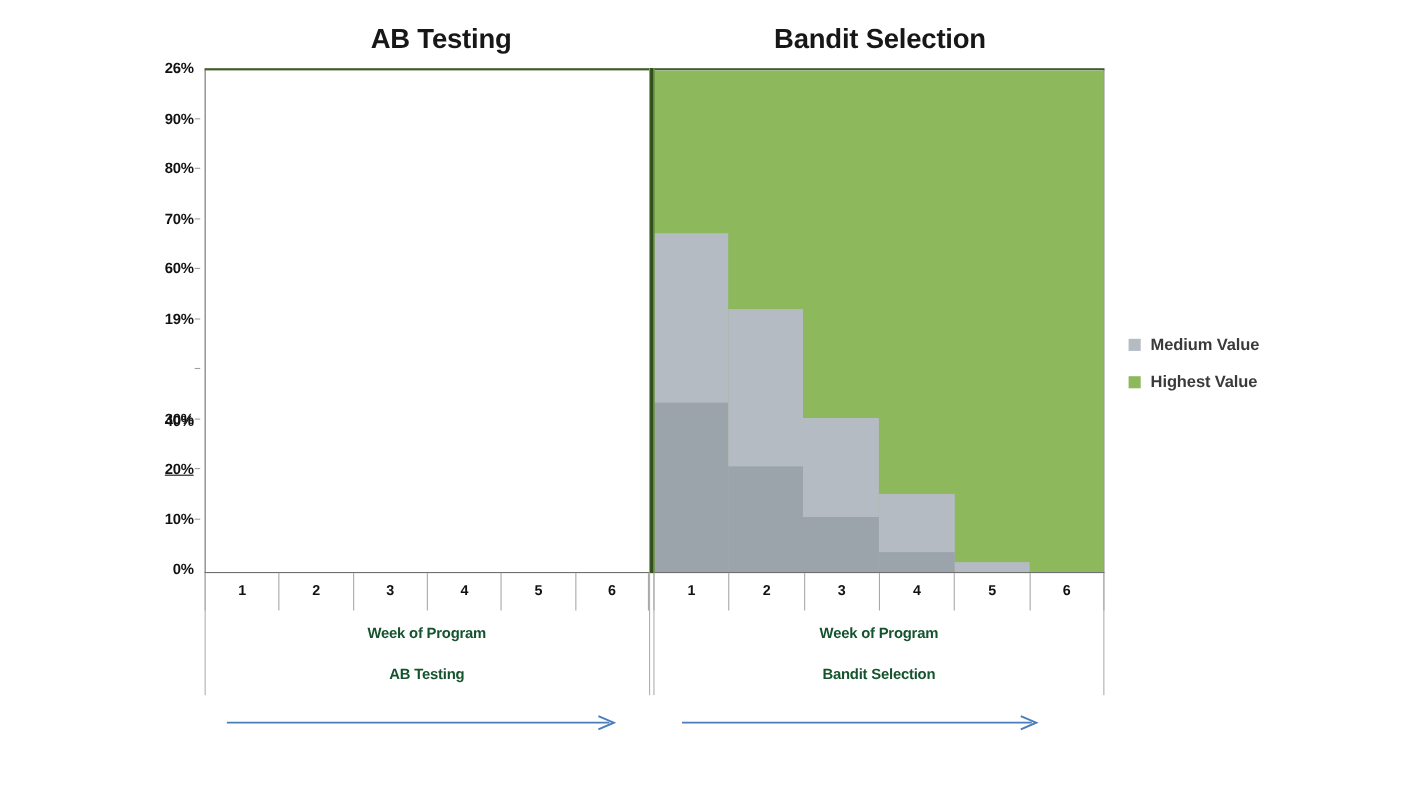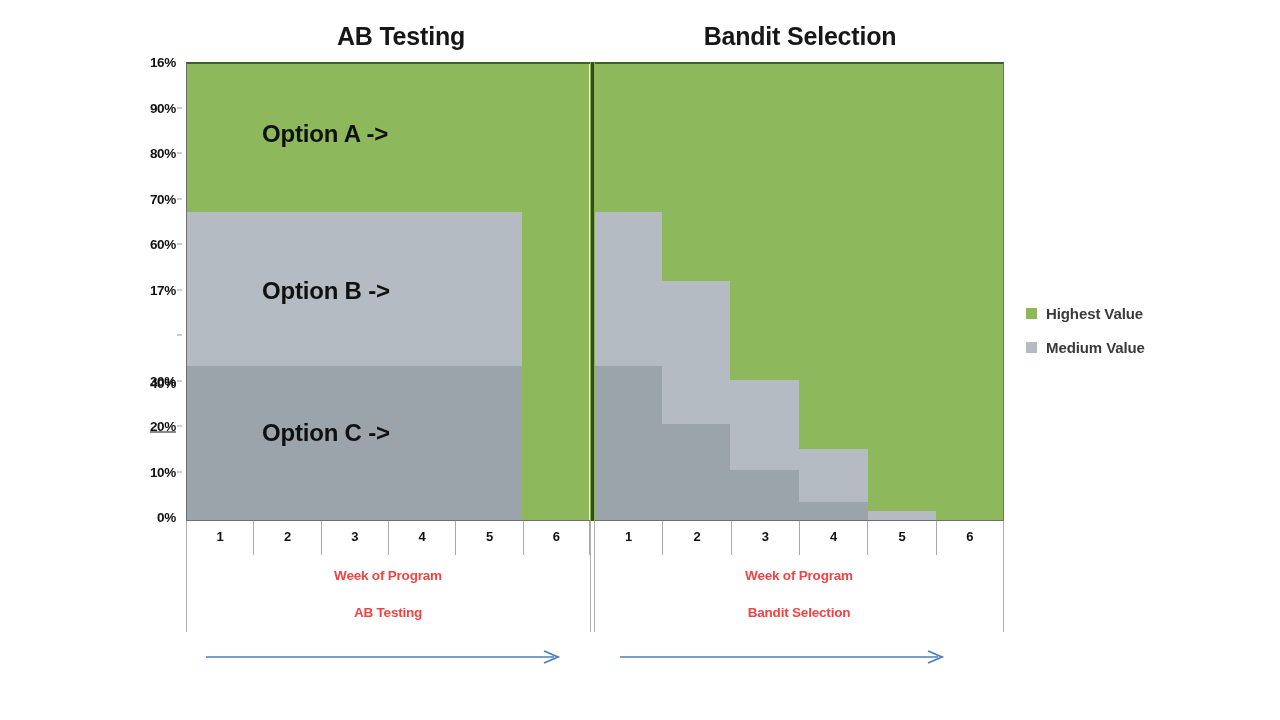--- a/index.html
+++ b/index.html
@@ -131,21 +131,21 @@
     color: #111;
     line-height: 32px;
   }
   .xtick-cell.last { border-right: 1px solid #a9a9a9; }
 
   .axis-caption {
     position: absolute;
     text-align: center;
     font-size: 13.5px;
     font-weight: 700;
-    color: #ef4444;
+    color: #14532d;
     white-space: nowrap;
     letter-spacing: -0.2px;
   }
 
   
   .outer-rule {
     position: absolute;
     width: 1px;
     background: #b0b0b0;
   }
@@ -196,50 +196,34 @@
   <div id="y-axis">
       <div class="ytick" style="top: 459px;">0%</div>
       <div class="ytick" style="top: 413.5px; margin-left: 44px;">10%</div>
       <div class="ytick-mark" style="top: 413.5px;"></div>
       <div class="ytick" style="top: 368px; text-decoration: underline;">20%</div>
       <div class="ytick-mark" style="top: 368px;"></div>
       <div class="ytick" style="top: 322.5px; text-align: right;">30%</div>
       <div class="ytick-mark" style="top: 322.5px;"></div>
       <div class="ytick" style="top: 277px; margin-top: 48px;">40%</div>
       <div class="ytick-mark" style="top: 277px;"></div>
-      <div class="ytick" style="top: 231.5px;">17%</div>
+      <div class="ytick" style="top: 231.5px;">19%</div>
       <div class="ytick-mark" style="top: 231.5px;"></div>
       <div class="ytick" style="top: 186px;">60%</div>
       <div class="ytick-mark" style="top: 186px;"></div>
       <div class="ytick" style="top: 140.5px;">70%</div>
       <div class="ytick-mark" style="top: 140.5px;"></div>
       <div class="ytick" style="top: 95px;">80%</div>
       <div class="ytick-mark" style="top: 95px;"></div>
       <div class="ytick" style="top: 49.5px;">90%</div>
       <div class="ytick-mark" style="top: 49.5px;"></div>
-      <div class="ytick" style="top: 4px;">16%</div>
+      <div class="ytick" style="top: 4px;">26%</div>
     </div>
 
   <div id="plot">
-    <div class="panel" id="panel-ab">
-        <div class="seg" style="left: 0px; top: 0px; width: 100%; height: 100%; background: rgb(141, 184, 92);"></div>
-        <div class="seg" style="left: 0px; width: 67px; bottom: 0px; height: 307.53px; background: rgb(180, 187, 194);"></div>
-        <div class="seg" style="left: 0px; width: 67px; bottom: 0px; height: 153.765px; background: rgb(155, 163, 171);"></div>
-        <div class="seg" style="left: 67px; width: 67px; bottom: 0px; height: 307.53px; background: rgb(180, 187, 194);"></div>
-        <div class="seg" style="left: 67px; width: 67px; bottom: 0px; height: 153.765px; background: rgb(155, 163, 171);"></div>
-        <div class="seg" style="left: 134px; width: 67px; bottom: 0px; height: 307.53px; background: rgb(180, 187, 194);"></div>
-        <div class="seg" style="left: 134px; width: 67px; bottom: 0px; height: 153.765px; background: rgb(155, 163, 171);"></div>
-        <div class="seg" style="left: 201px; width: 67px; bottom: 0px; height: 307.53px; background: rgb(180, 187, 194);"></div>
-        <div class="seg" style="left: 201px; width: 67px; bottom: 0px; height: 153.765px; background: rgb(155, 163, 171);"></div>
-        <div class="seg" style="left: 268px; width: 67px; bottom: 0px; height: 307.53px; background: rgb(180, 187, 194);"></div>
-        <div class="seg" style="left: 268px; width: 67px; bottom: 0px; height: 153.765px; background: rgb(155, 163, 171);"></div>
-        <div class="option-label" style="left: 75px; top: 56.44px;">Option A -&gt;</div>
-        <div class="option-label" style="left: 75px; top: 212.5px;">Option B -&gt;</div>
-        <div class="option-label" style="left: 75px; top: 354.79px;">Option C -&gt;</div>
-      </div>
     <div class="panel" id="panel-bandit">
         <div class="seg" style="left: 0px; top: 0px; width: 100%; height: 100%; background: rgb(141, 184, 92);"></div>
         <div class="seg" style="left: 0px; width: 68.6667px; bottom: 0px; height: 307.53px; background: rgb(180, 187, 194);"></div>
         <div class="seg" style="left: 0px; width: 68.6667px; bottom: 0px; height: 153.765px; background: rgb(155, 163, 171);"></div>
         <div class="seg" style="left: 68.6667px; width: 68.6667px; bottom: 0px; height: 238.68px; background: rgb(180, 187, 194);"></div>
         <div class="seg" style="left: 68.6667px; width: 68.6667px; bottom: 0px; height: 96.39px; background: rgb(155, 163, 171);"></div>
         <div class="seg" style="left: 137.333px; width: 68.6667px; bottom: 0px; height: 139.995px; background: rgb(180, 187, 194);"></div>
         <div class="seg" style="left: 137.333px; width: 68.6667px; bottom: 0px; height: 50.49px; background: rgb(155, 163, 171);"></div>
         <div class="seg" style="left: 206px; width: 68.6667px; bottom: 0px; height: 71.145px; background: rgb(180, 187, 194);"></div>
         <div class="seg" style="left: 206px; width: 68.6667px; bottom: 0px; height: 18.36px; background: rgb(155, 163, 171);"></div>
@@ -270,26 +254,26 @@
   <div class="axis-caption" id="cap-bd-1" style="left:594px;top:568px;width:410px;">Week of Program</div>
   <div class="axis-caption" id="cap-bd-2" style="left:594px;top:605px;width:410px;">Bandit Selection</div>
 
   <div class="outer-rule" style="left:186px; top:521px; height:111px;"></div>
   <div class="outer-rule" style="left:590px; top:521px; height:111px;"></div>
   <div class="outer-rule" style="left:594px; top:521px; height:111px;"></div>
   <div class="outer-rule" style="left:1003px; top:521px; height:111px;"></div>
 
   <div id="legend">
       <div class="legend-row">
+        <span class="legend-swatch" style="background: rgb(180, 187, 194);"></span>
+        <span class="legend-text">Medium Value</span>
+      </div>
+      <div class="legend-row">
         <span class="legend-swatch" style="background: rgb(141, 184, 92);"></span>
         <span class="legend-text">Highest Value</span>
-      </div>
-      <div class="legend-row">
-        <span class="legend-swatch" style="background: rgb(180, 187, 194);"></span>
-        <span class="legend-text">Medium Value</span>
       </div>
     </div>
 
   <div class="flow-arrow" id="arrow-ab">
     <svg width="360" height="14" viewBox="0 0 360 14">
       <line x1="0" y1="7" x2="348" y2="7" stroke="#4a7ebb" stroke-width="1.6"></line>
       <polyline points="338,1 352,7 338,13" fill="none" stroke="#4a7ebb" stroke-width="1.8"></polyline>
     </svg>
   </div>
   <div class="flow-arrow" id="arrow-bandit">

